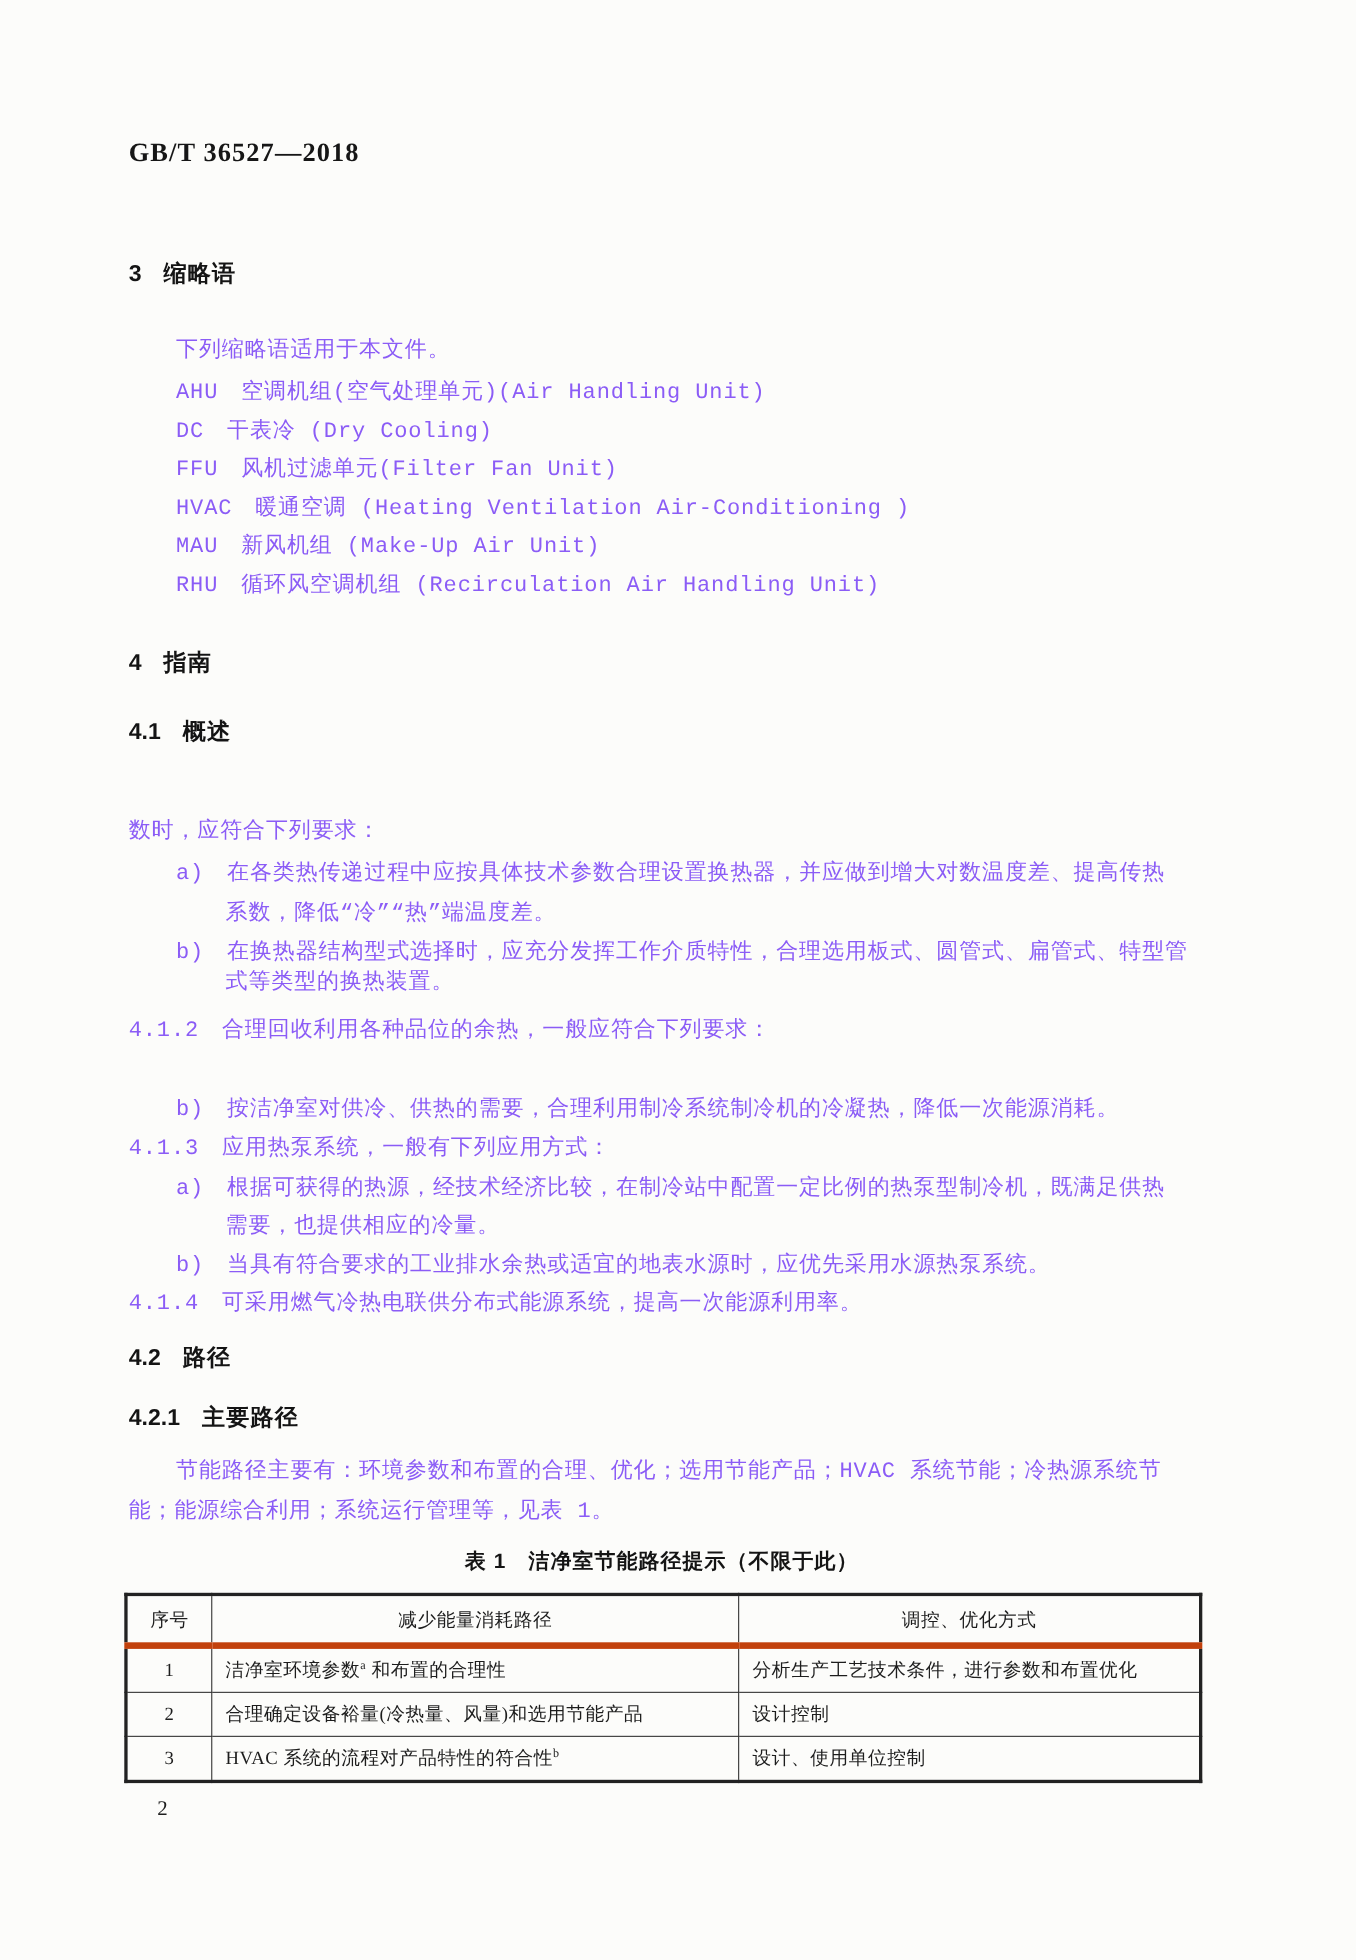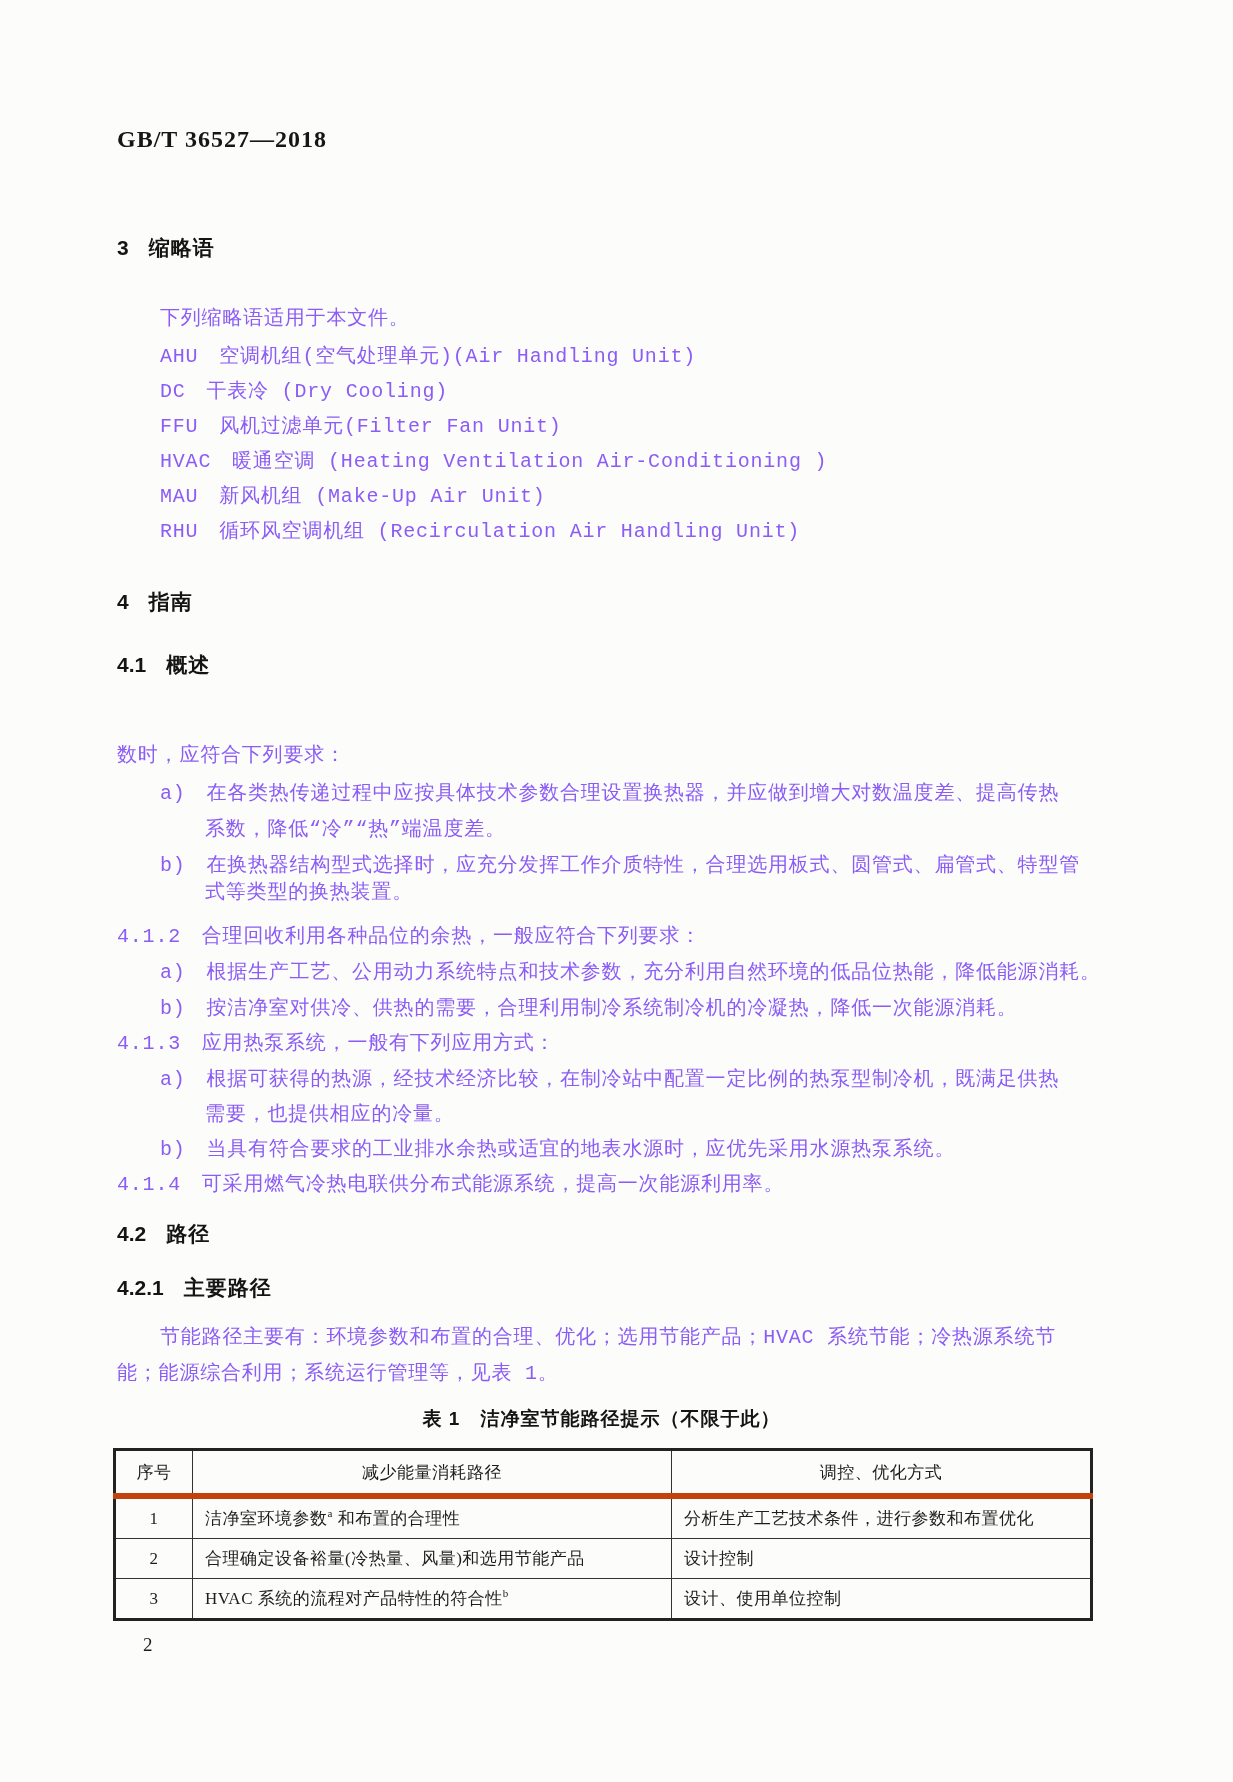--- a/index.html
+++ b/index.html
@@ -111,21 +111,20 @@
   <div class="heading" style="top:651px;">
     <span class="h-num">4.1</span><span>概述</span>
   </div>
 
   <div class="line x-margin" style="top:741px;">数时，应符合下列要求：</div>
   <div class="line x-indent" style="top:779px;">a)　在各类热传递过程中应按具体技术参数合理设置换热器，并应做到增大对数温度差、提高传热</div>
   <div class="line x-hang" style="top:815px;">系数，降低“冷”“热”端温度差。</div>
   <div class="line x-indent" style="top:851px;">b)　在换热器结构型式选择时，应充分发挥工作介质特性，合理选用板式、圆管式、扁管式、特型管</div>
   <div class="line x-hang" style="top:878px;">式等类型的换热装置。</div>
   <div class="line x-margin" style="top:922px;">4.1.2　合理回收利用各种品位的余热，一般应符合下列要求：</div>
-  <div class="line x-indent" style="top:958px;">a)　根据生产工艺、公用动力系统特点和技术参数，充分利用自然环境的低品位热能，降低能源消耗。</div>
   <div class="line x-indent" style="top:994px;">b)　按洁净室对供冷、供热的需要，合理利用制冷系统制冷机的冷凝热，降低一次能源消耗。</div>
   <div class="line x-margin" style="top:1029px;">4.1.3　应用热泵系统，一般有下列应用方式：</div>
   <div class="line x-indent" style="top:1065px;">a)　根据可获得的热源，经技术经济比较，在制冷站中配置一定比例的热泵型制冷机，既满足供热</div>
   <div class="line x-hang" style="top:1100px;">需要，也提供相应的冷量。</div>
   <div class="line x-indent" style="top:1135px;">b)　当具有符合要求的工业排水余热或适宜的地表水源时，应优先采用水源热泵系统。</div>
   <div class="line x-margin" style="top:1170px;">4.1.4　可采用燃气冷热电联供分布式能源系统，提高一次能源利用率。</div>
 
   <div class="heading" style="top:1220px;">
     <span class="h-num">4.2</span><span>路径</span>
   </div>

